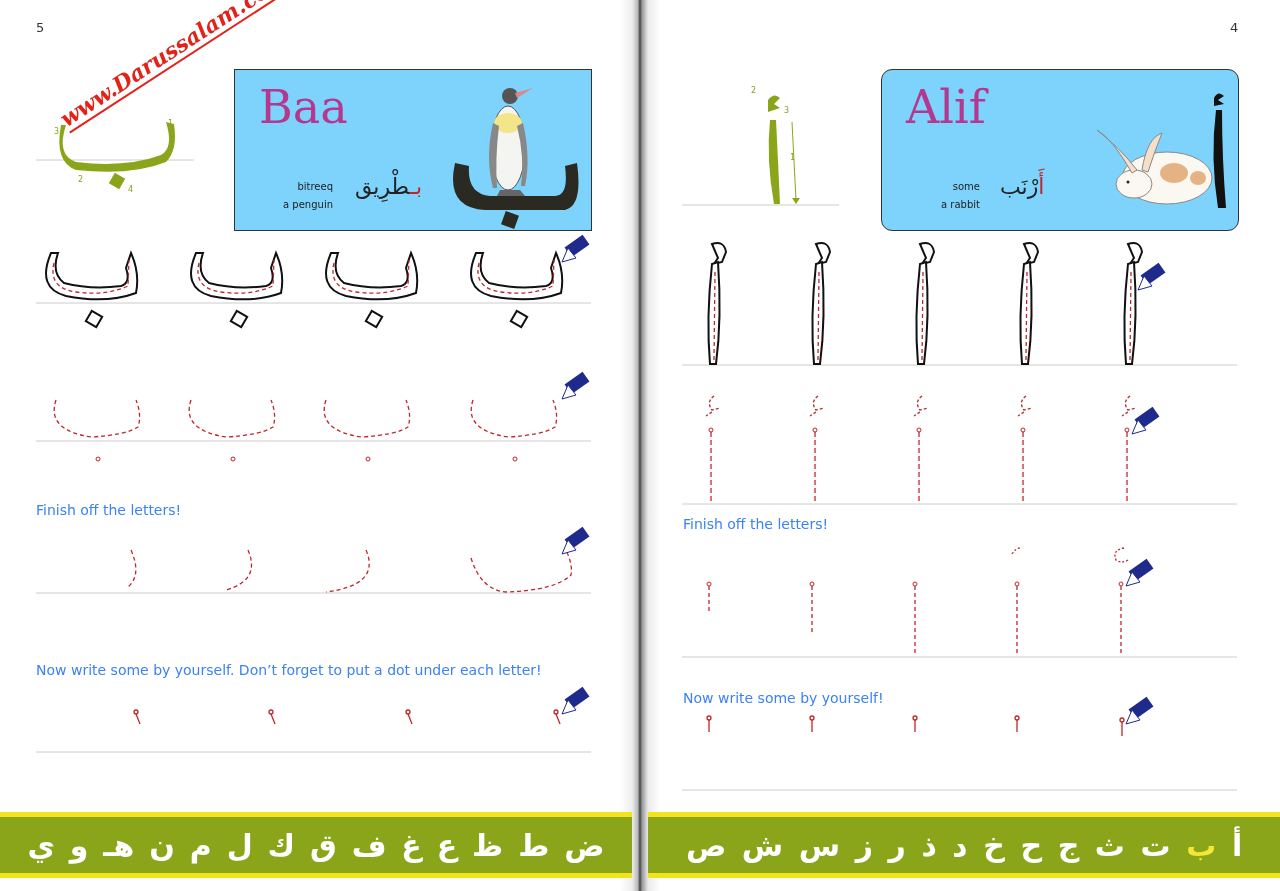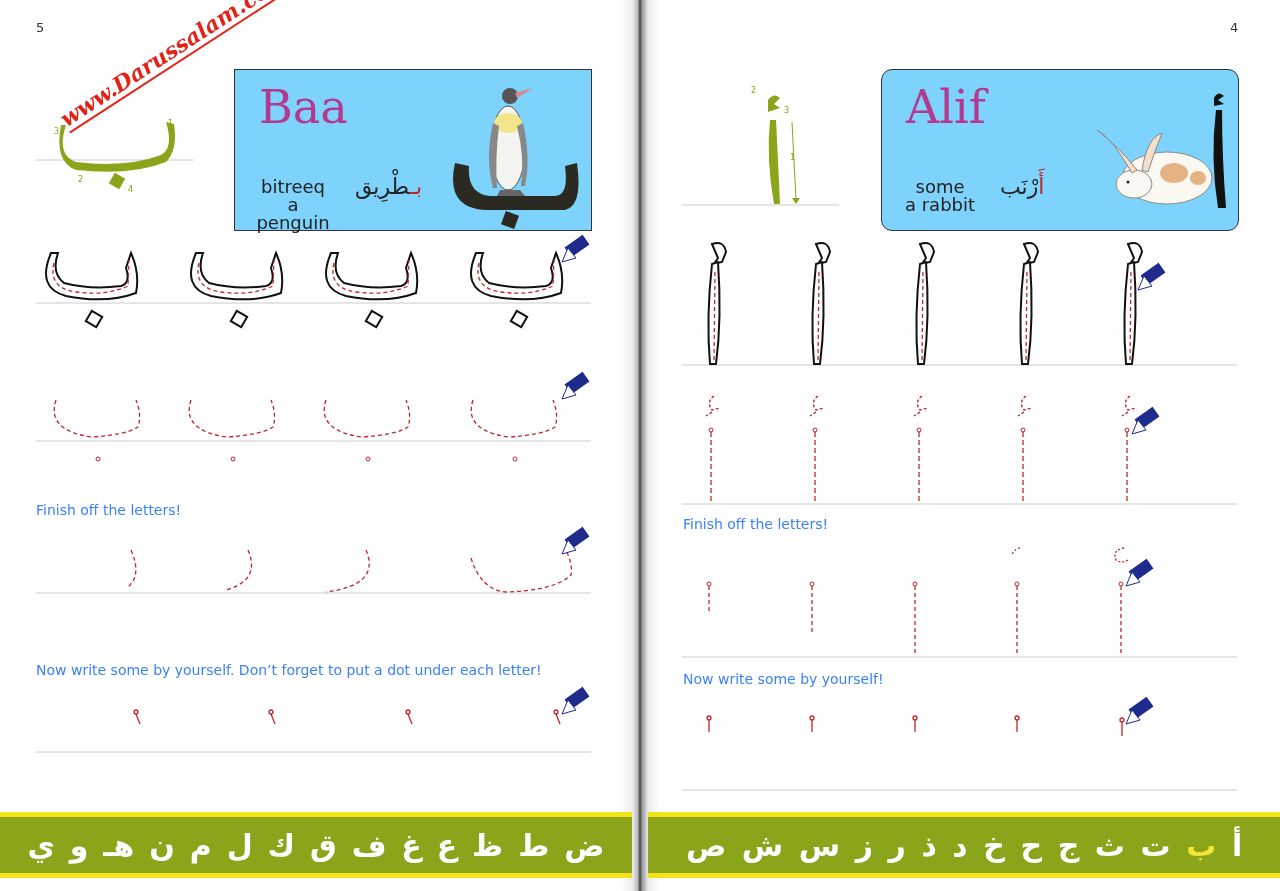--- a/index.html
+++ b/index.html
@@ -5,21 +5,21 @@
   html,body{margin:0;padding:0;}
   body{width:1280px;height:891px;position:relative;overflow:hidden;background:#fff;font-family:"DejaVu Sans","Liberation Sans",sans-serif;color:#222;}
   .page{position:absolute;top:0;height:891px;background:#fff;}
   .page.left{left:0;width:632px;}
   .page.right{left:640px;width:640px;}
   .gutter{position:absolute;left:620px;top:0;width:40px;height:891px;
     background:linear-gradient(90deg,#fff 0%,#eee 30%,#bbb 44%,#444 50%,#999 55%,#eaeaea 70%,#fff 100%);}
   .pnum{position:absolute;top:20px;font-size:13px;color:#333;}
   .card{position:absolute;border:1.5px solid #333;background:#7dd3fc;}
   .card .title{position:absolute;font-family:"DejaVu Serif","Liberation Serif",serif;color:#b5388f;font-size:46px;}
-  .card .translit{position:absolute;font-size:18px;text-align:center;line-height:18px;color:#222;}
+  .card .translit{position:absolute;font-size:10px;text-align:right;line-height:18px;color:#222;}
   .card .arword{position:absolute;font-size:22px;color:#222;direction:rtl;}
   .card .arword .red{color:#c0252a;}
   .instr{position:absolute;font-size:14px;color:#3b82f6;}
   .banner{position:absolute;top:812px;height:66px;background:#8aa51a;border-top:5px solid #f2e31b;border-bottom:5px solid #f2e31b;
     display:flex;align-items:center;justify-content:space-around;direction:rtl;}
   .banner span{color:#fff;font-size:30px;font-weight:bold;font-family:"DejaVu Sans",sans-serif;}
   .banner span.hl{color:#f4e634;}
   .watermark{position:absolute;left:55px;top:110px;transform:rotate(-33deg);transform-origin:left top;
     color:#e2231a;font-family:"DejaVu Serif","Liberation Serif",serif;font-style:italic;font-weight:bold;font-size:22px;
     border-bottom:2px solid #e2231a;white-space:nowrap;}
@@ -264,21 +264,21 @@
         <circle cx="233" cy="44" r="2"></circle>
         <circle cx="335" cy="44" r="2"></circle>
         <circle cx="439" cy="44" r="2"></circle>
       </g>
     <g transform="translate(440,22)">
       <rect x="8" y="2" width="22" height="12" fill="#1e2a8c" transform="rotate(-35 19 8)"></rect>
       <path d="M4 24 L10 10 L18 20 Z" fill="#fff" stroke="#1e2a8c"></path>
     </g>
   </svg>
 
-  <div class="instr" style="left:43px;top:671px;">Now write some by yourself!</div>
+  <div class="instr" style="left:43px;top:690px;">Now write some by yourself!</div>
   <svg style="left:42px;top:700px;" width="560" height="95">
     <line x1="0" y1="90" x2="555" y2="90" stroke="#ccc"></line>
     <g fill="none" stroke="#c0252a" stroke-width="1.3">
       <circle cx="27" cy="18" r="2"></circle>
         <line x1="27" y1="20" x2="27" y2="32"></line>
       <circle cx="130" cy="18" r="2"></circle>
         <line x1="130" y1="20" x2="130" y2="32"></line>
       <circle cx="233" cy="18" r="2"></circle>
         <line x1="233" y1="20" x2="233" y2="32"></line>
       <circle cx="335" cy="18" r="2"></circle>

